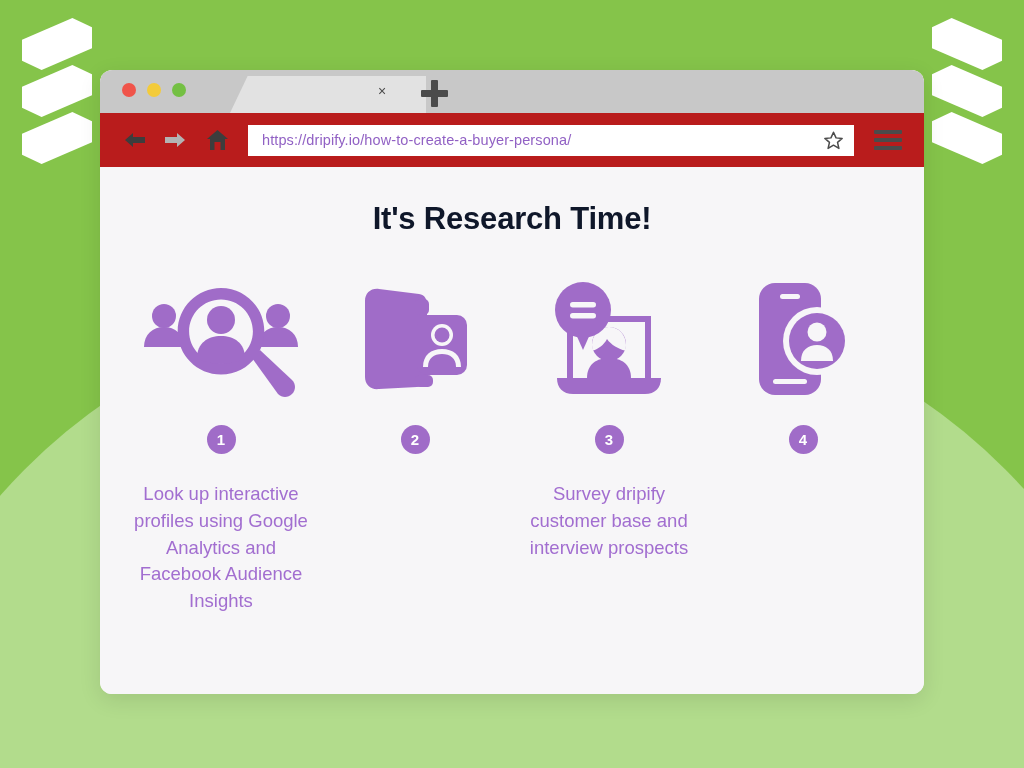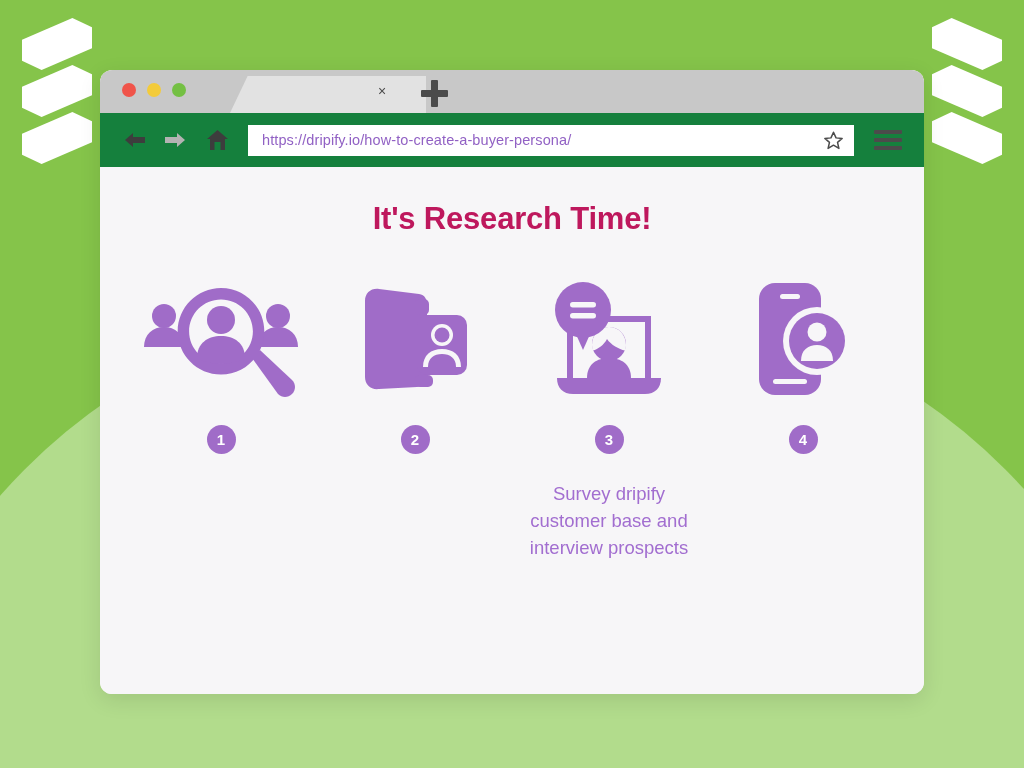--- a/index.html
+++ b/index.html
@@ -119,21 +119,21 @@
     gap: 11px;
   }
   .dot { width: 14px; height: 14px; border-radius: 50%; }
   .dot.red    { background: #f0544a; }
   .dot.yellow { background: #f3cb3a; }
   .dot.green  { background: #74c043; }
 
   
   .nav-bar {
     height: 54px;
-    background: #15803d;
+    background: #b91c1c;
     display: flex;
     align-items: center;
     padding: 0 22px 0 18px;
     gap: 0;
     flex: none;
   }
   .nav-btn {
     width: 34px;
     height: 34px;
     display: flex;
@@ -176,21 +176,21 @@
   
   .page-content {
     flex: 1;
     background: #f7f6f8;
     padding: 34px 24px 0 24px;
     box-sizing: border-box;
     overflow: hidden;
   }
   .page-title {
     text-align: center;
-    color: #be185d;
+    color: #0f172a;
     font-size: 31px;
     font-weight: bold;
     margin: 0 0 40px 0;
     letter-spacing: -0.2px;
   }
   .steps {
     display: flex;
     justify-content: center;
     align-items: flex-start;
     gap: 0;
@@ -320,20 +320,21 @@
                        C61.4 83.2 47.1 68.9 47.1 51.3 C47.1 33.7 61.4 19.4 79 19.4 Z"></path>
               <circle cx="79" cy="40" r="14"></circle>
               <path d="M55 78 C55 63 66 56 79 56 C92 56 103 63 103 78
                        C96 82 88 84 79 84 C70 84 62 82 55 78 Z"></path>
               <path d="M110 78 L118 70 L150 100 C154 104 154 110 150 114
                        C146 118 140 118 136 114 Z"></path>
             </g>
           </svg>
         </div>
         <div class="step-badge">1</div>
+        <div class="step-text">Look up interactive profiles using Google Analytics and Facebook Audience Insights</div>
       </div>
 
       <div class="step">
         <div class="step-icon">
           <svg width="116" height="116" viewBox="0 0 116 116">
             <g fill="#a06cc8">
               <path d="M8 20 C8 12 14 7 22 8 L62 13 C68 14 70 18 70 24 L70 96
                        C70 102 66 106 60 106 L22 108 C14 109 8 104 8 96 Z"></path>
               <rect x="58" y="18" width="14" height="16" rx="5"></rect>
               <rect x="58" y="94" width="18" height="12" rx="5"></rect>

